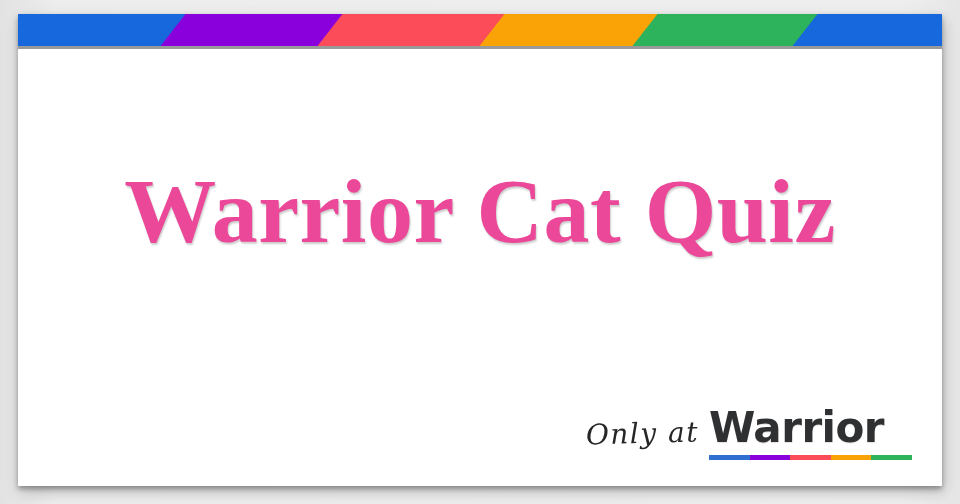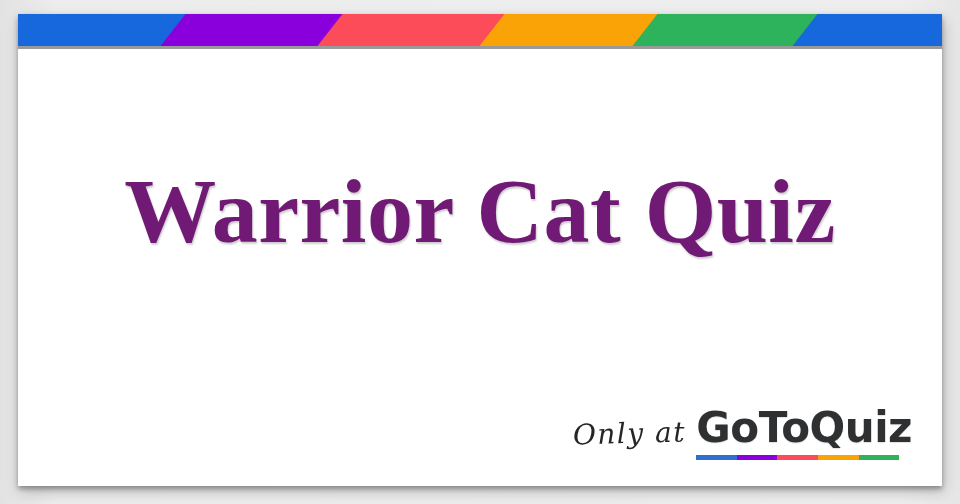--- a/index.html
+++ b/index.html
@@ -72,21 +72,21 @@
     width: 924px;
     height: 330px;
     display: flex;
     align-items: center;
     justify-content: center;
   }
   .title {
     font-family: "Liberation Serif", "DejaVu Serif", serif;
     font-size: 92px;
     font-weight: 700;
-    color: #701a75;
+    color: #ec4899;
     letter-spacing: 0.5px;
     line-height: 1.05;
     text-align: center;
     text-shadow: 1px 2px 2px rgba(0,0,0,0.20);
     white-space: nowrap;
   }
 
   
   .branding {
     position: absolute;
@@ -147,21 +147,21 @@
   </div>
   <div class="banner-underline" style="background: rgb(154, 154, 154);"></div>
 
   <div class="title-area">
     <div class="title">Warrior Cat Quiz</div>
   </div>
 
   <div class="branding">
     <div class="only-at">Only at</div>
     <div class="brand-block">
-      <div class="brand-name">GoToQuiz</div>
+      <div class="brand-name">Warrior</div>
       <div class="brand-underline">
         <span style="background: rgb(47, 111, 208);"></span>
         <span style="background: rgb(138, 0, 220);"></span>
         <span style="background: rgb(252, 76, 90);"></span>
         <span style="background: rgb(250, 163, 7);"></span>
         <span style="background: rgb(44, 179, 92);"></span>
       </div>
     </div>
   </div>
 

